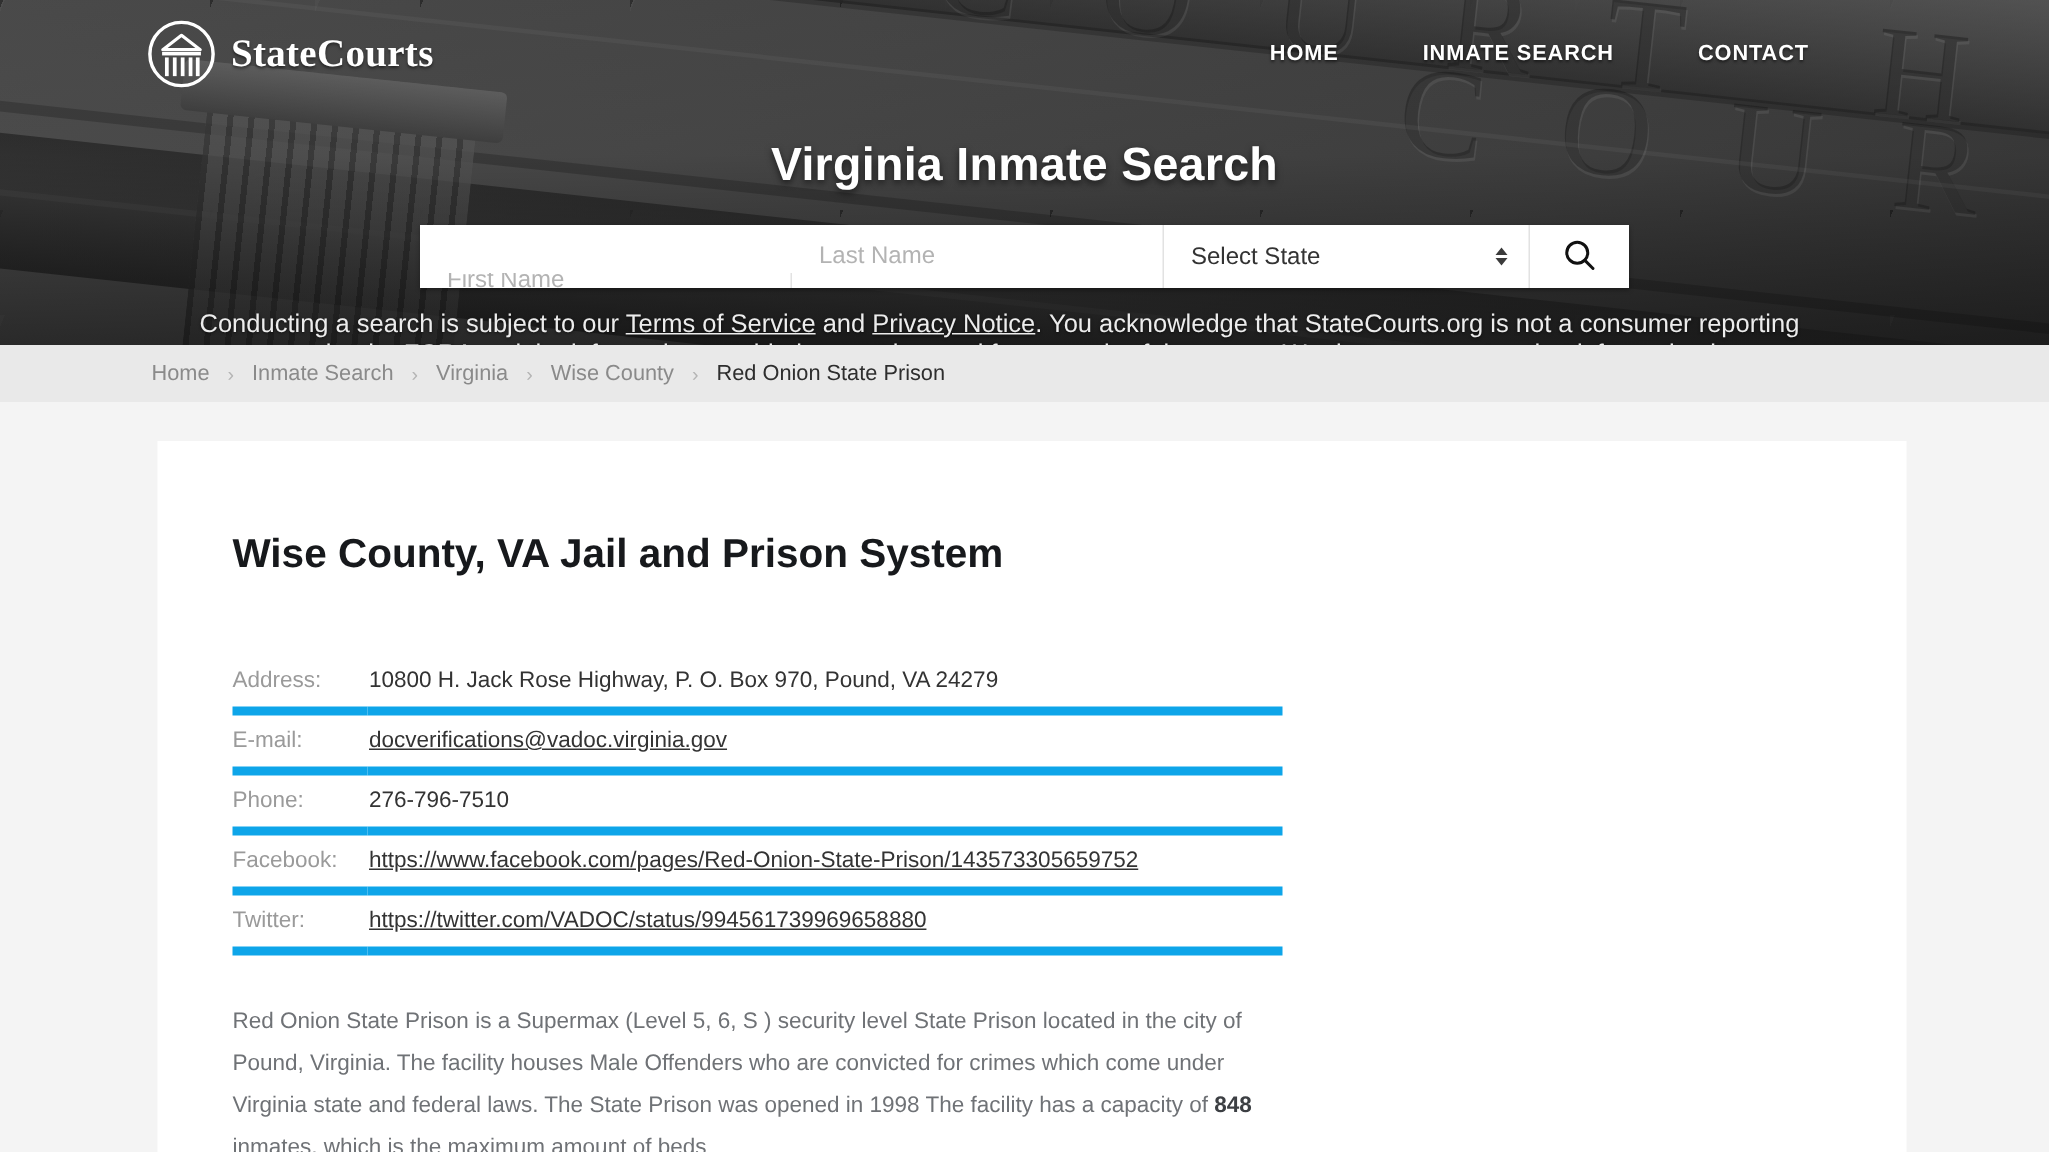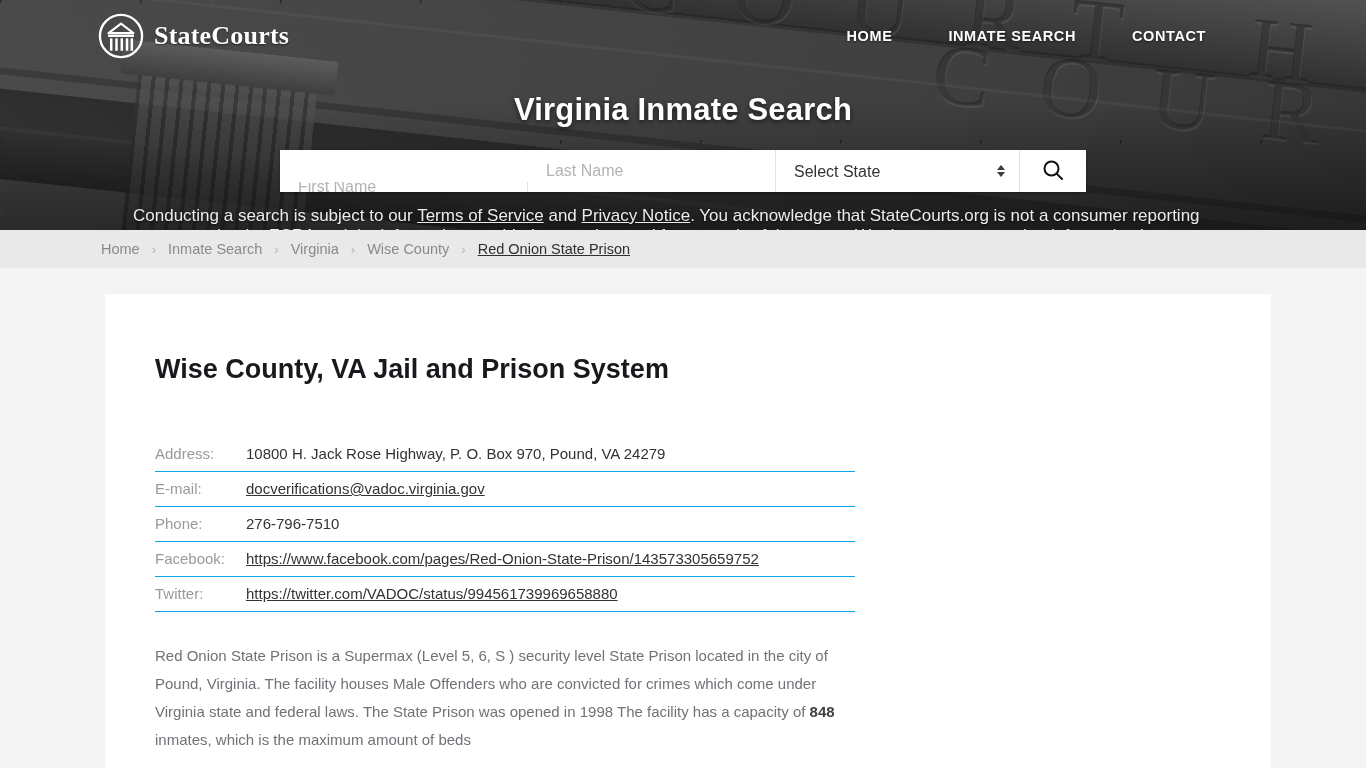--- a/index.html
+++ b/index.html
@@ -245,21 +245,21 @@
     align-items: center;
     padding-left: 101px;
   }
   .crumbs { display: flex; align-items: center; font-size: 14.5px; }
   .crumbs a { color: #8a8a8a; text-decoration: none; }
   .crumbs .sep {
     color: #b5b5b5;
     margin: 0 12px;
     font-size: 13px;
   }
-  .crumbs .current { color: #2e2e2e; text-decoration: underline; }
+  .crumbs .current { color: #2e2e2e; }
 
   
   .page {
     width: 1366px;
     height: 500px;
     background: #f4f4f4;
     padding-top: 26px;
     padding-left: 10px;
   }
   .card {
@@ -276,21 +276,21 @@
     margin: 0 0 0;
     padding-top: 14px;
   }
 
   
   .info {
     width: 700px;
     border-collapse: collapse;
     margin-top: 52px;
   }
-  .info tr { border-bottom: 1px solid #0ea5e9; }
+  .info tr { border-bottom: 6px solid #0ea5e9; }
   .info th {
     text-align: left;
     font-weight: 400;
     color: #9a9a9a;
     font-size: 15px;
     width: 90px;
     padding: 8px 0 9px;
     vertical-align: top;
   }
   .info td {

